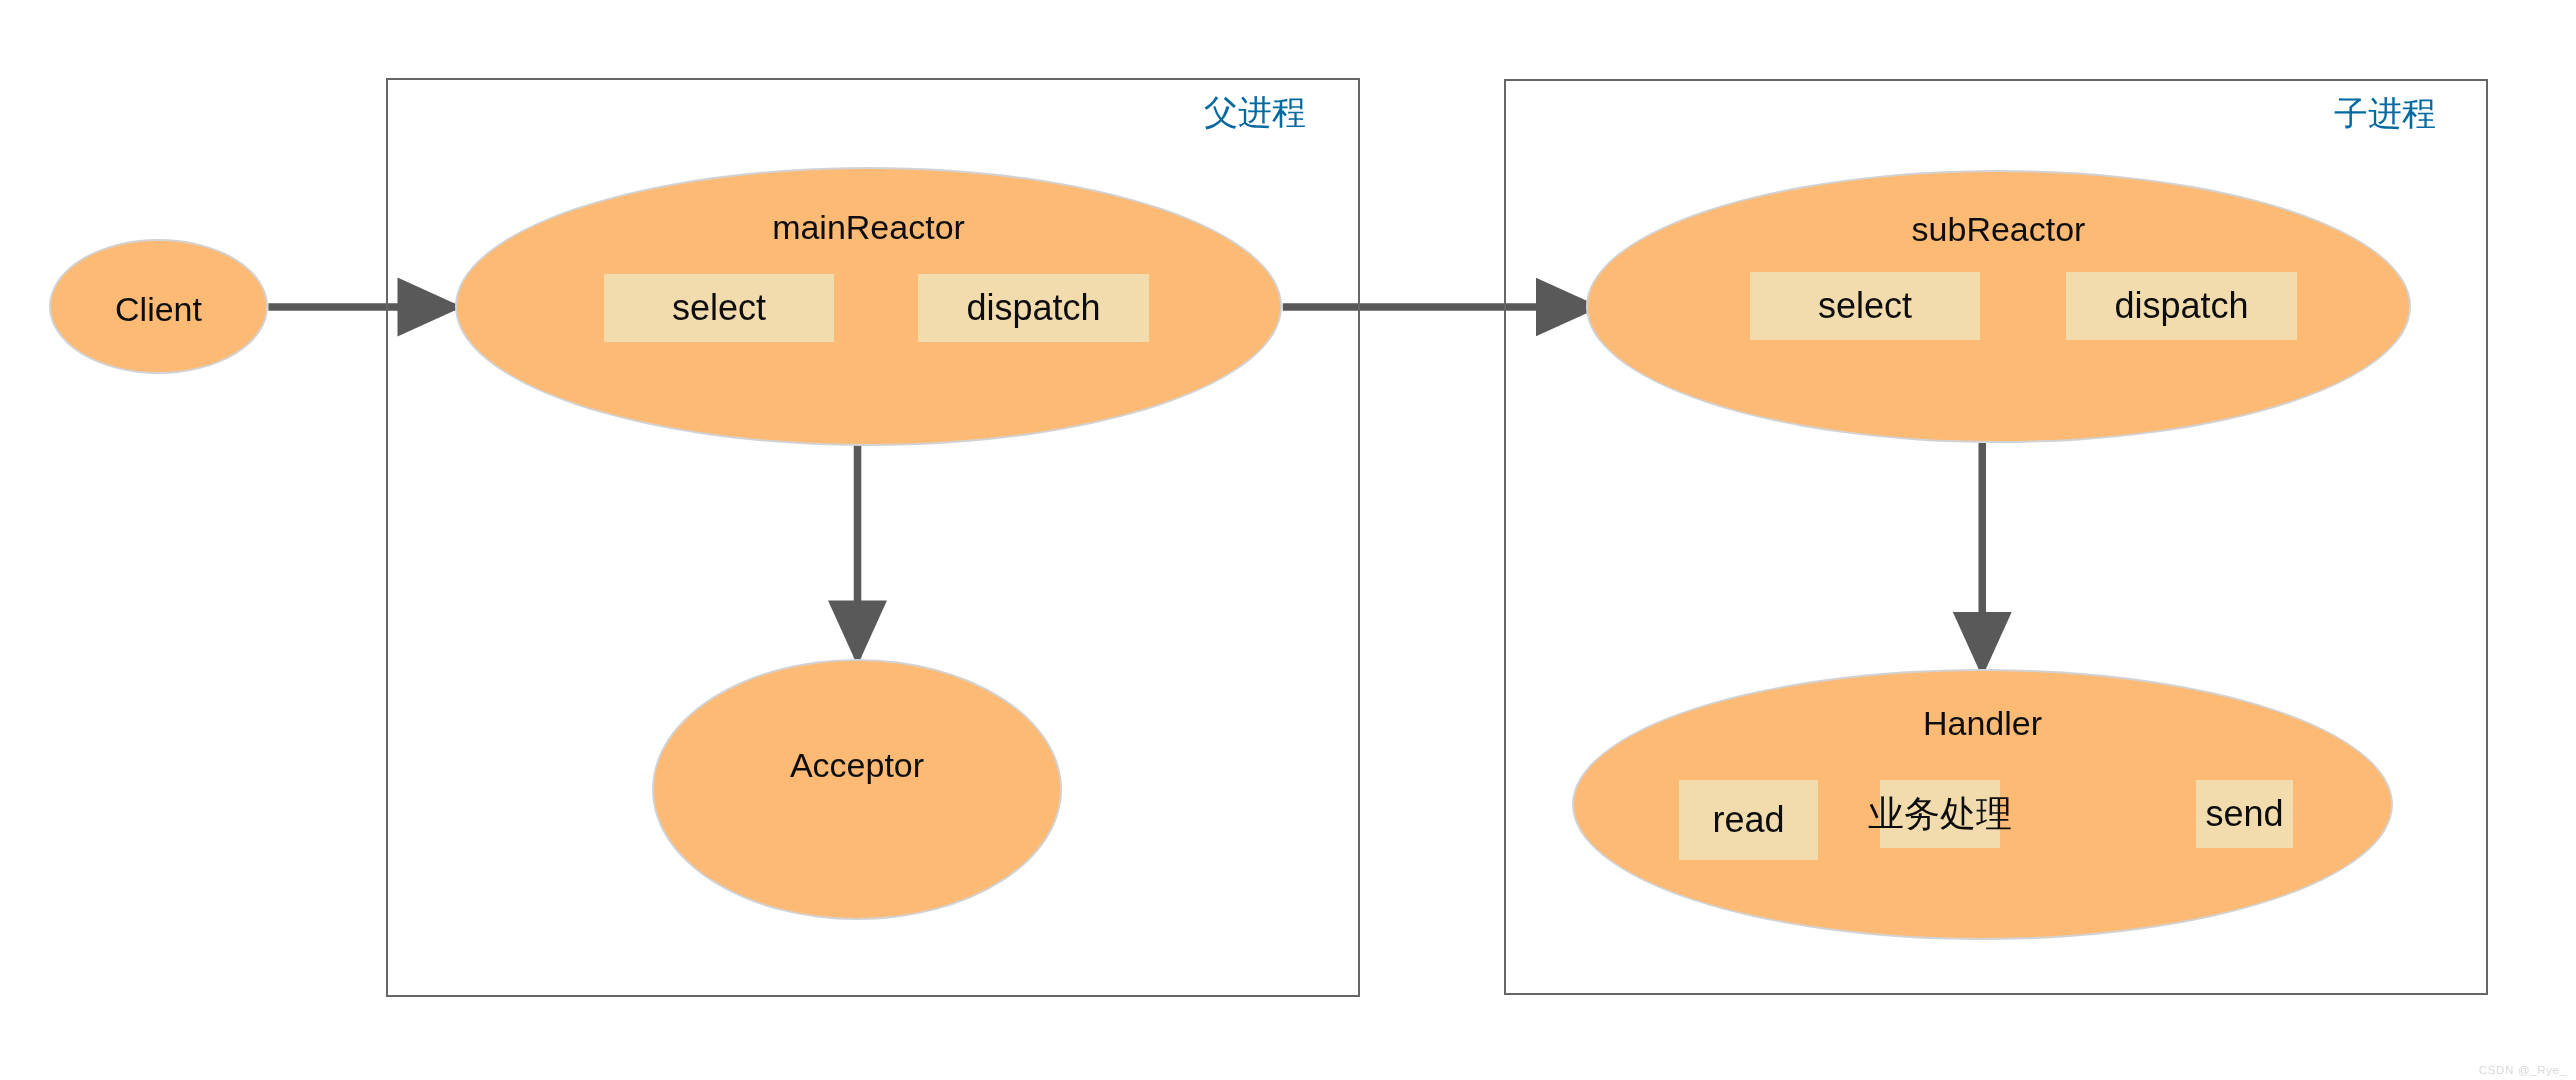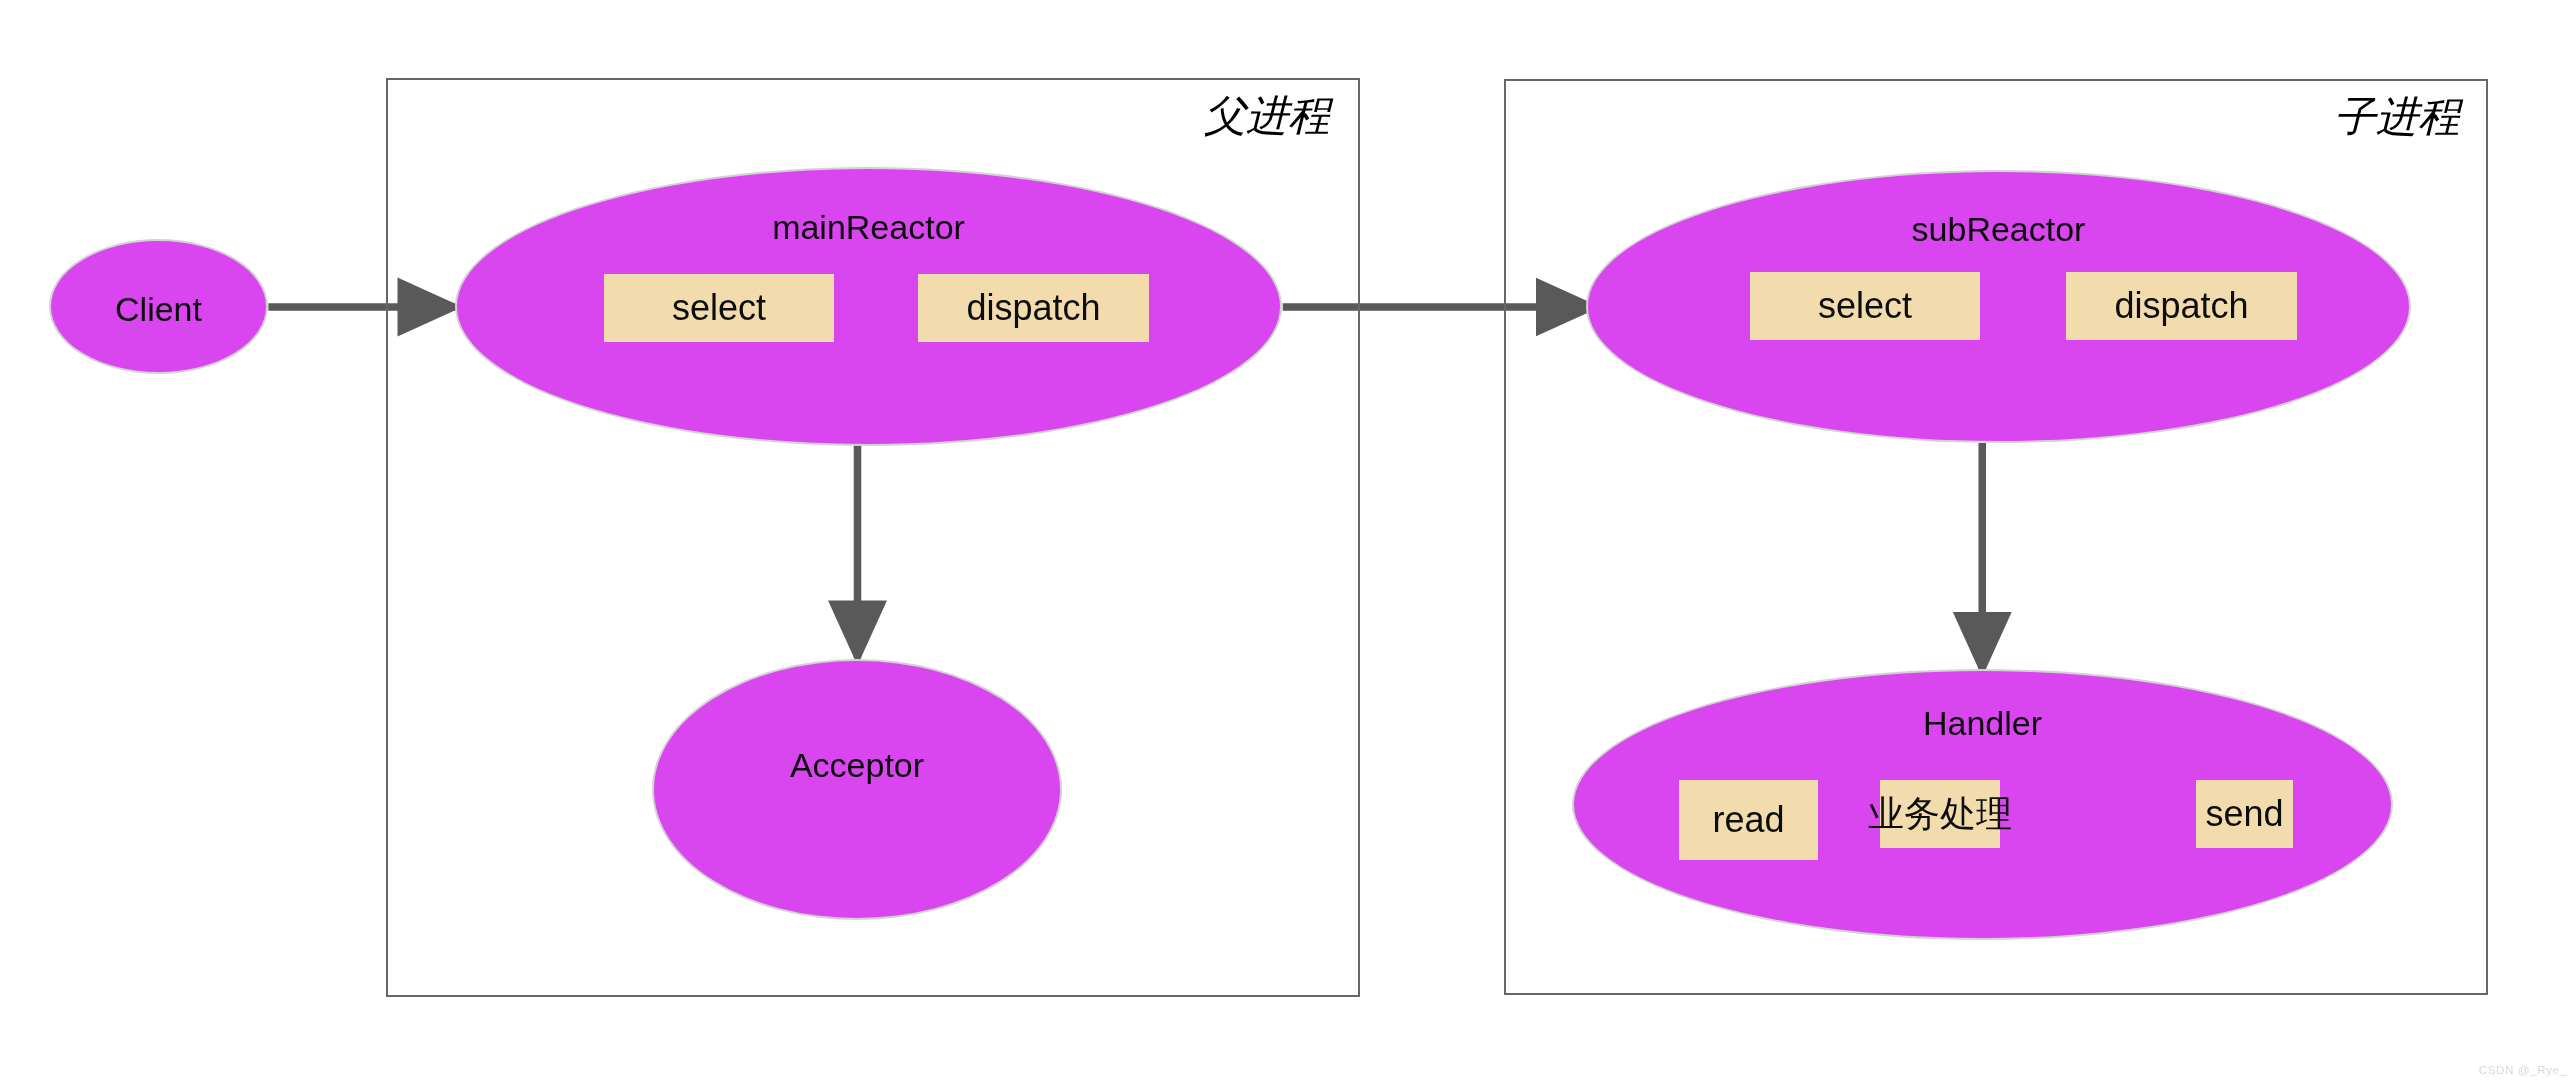--- a/index.html
+++ b/index.html
@@ -24,30 +24,29 @@
     height: 1081px;
   }
   .proc-box {
     position: absolute;
     border: 2.9px solid #666666;
     background: transparent;
     box-sizing: border-box;
   }
   .proc-label {
     position: absolute;
-    font-size: 42px;
-    color: #000000;
+    font-size: 34px;
+    color: #0369a1;
     line-height: 1;
     white-space: nowrap;
-    font-style: italic;
   }
   .ellipse {
     position: absolute;
     border-radius: 50%;
-    background: #d946ef;
+    background: #fdba74;
     border: 2.9px solid #d2d2d2;
     box-sizing: border-box;
   }
   .node-title {
     position: absolute;
     width: 100%;
     text-align: center;
     font-size: 34px;
     color: #0d0d0d;
     line-height: 1;

